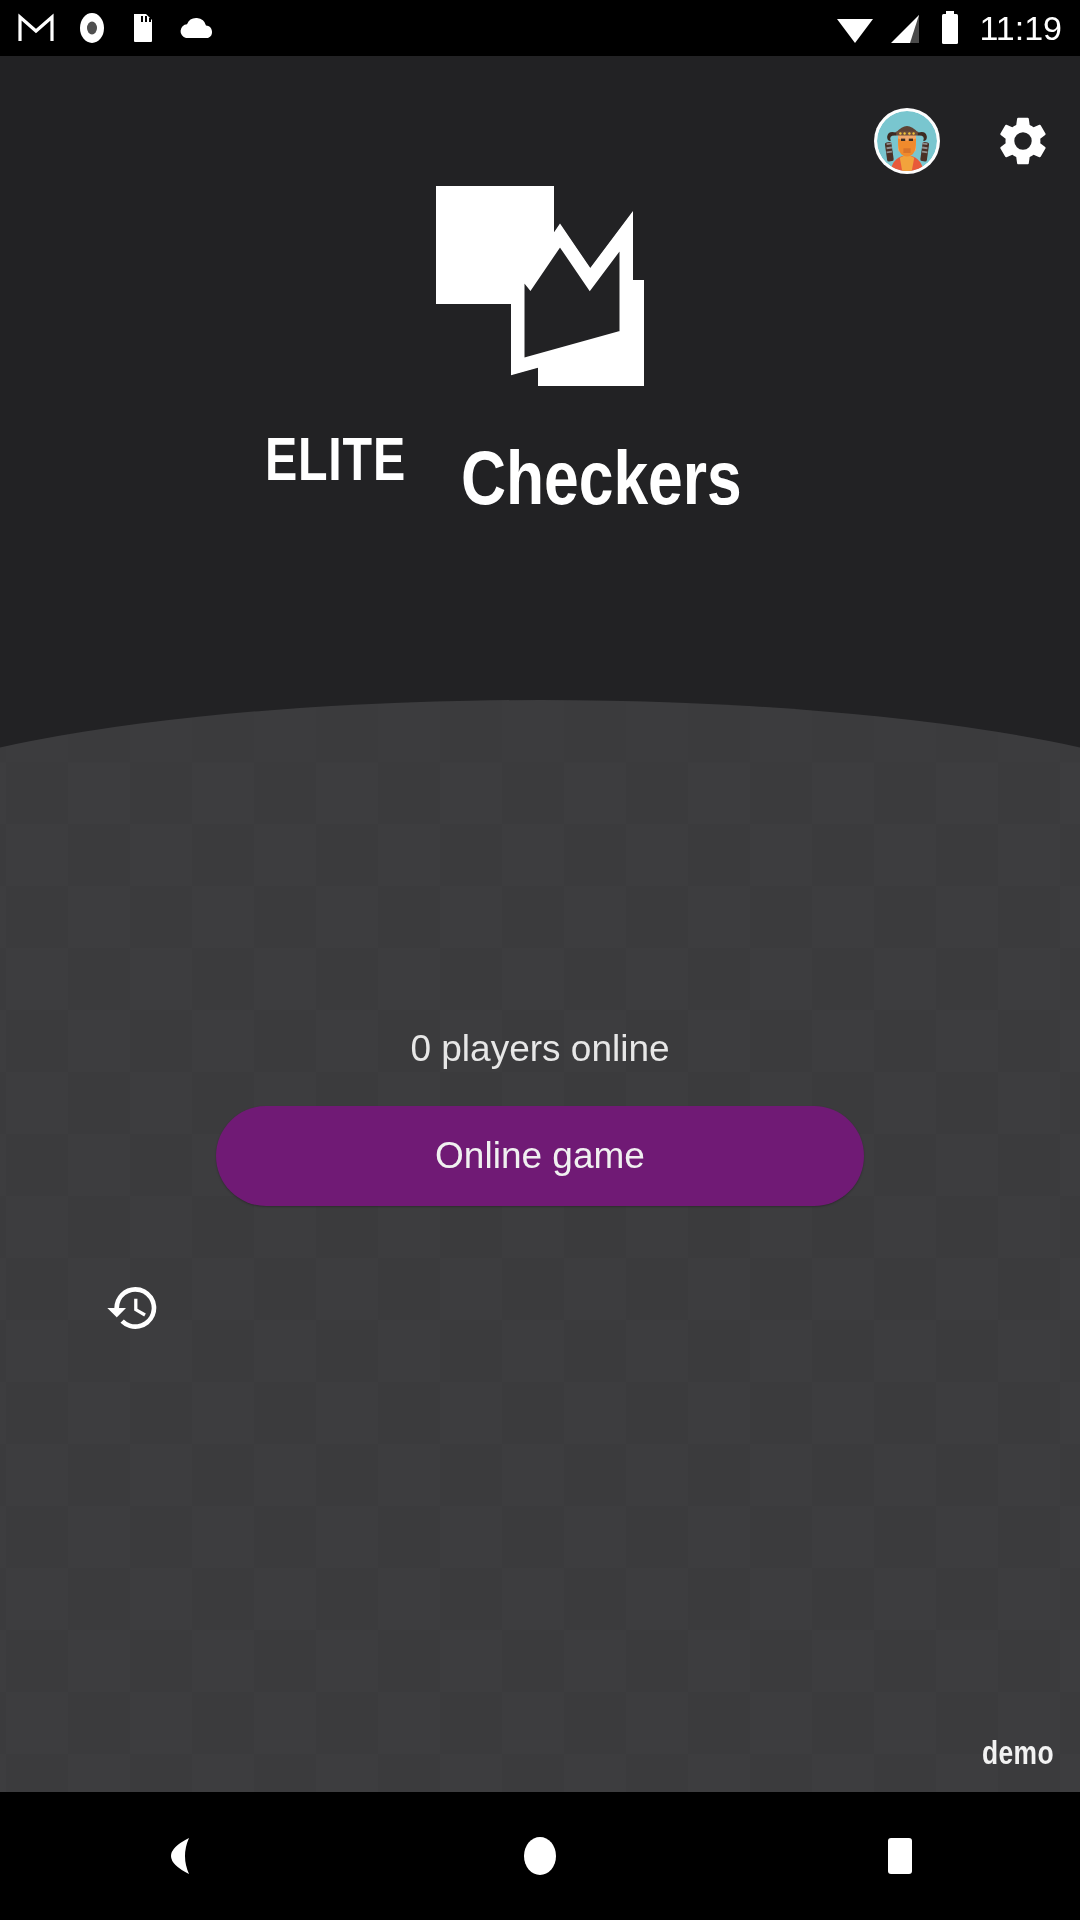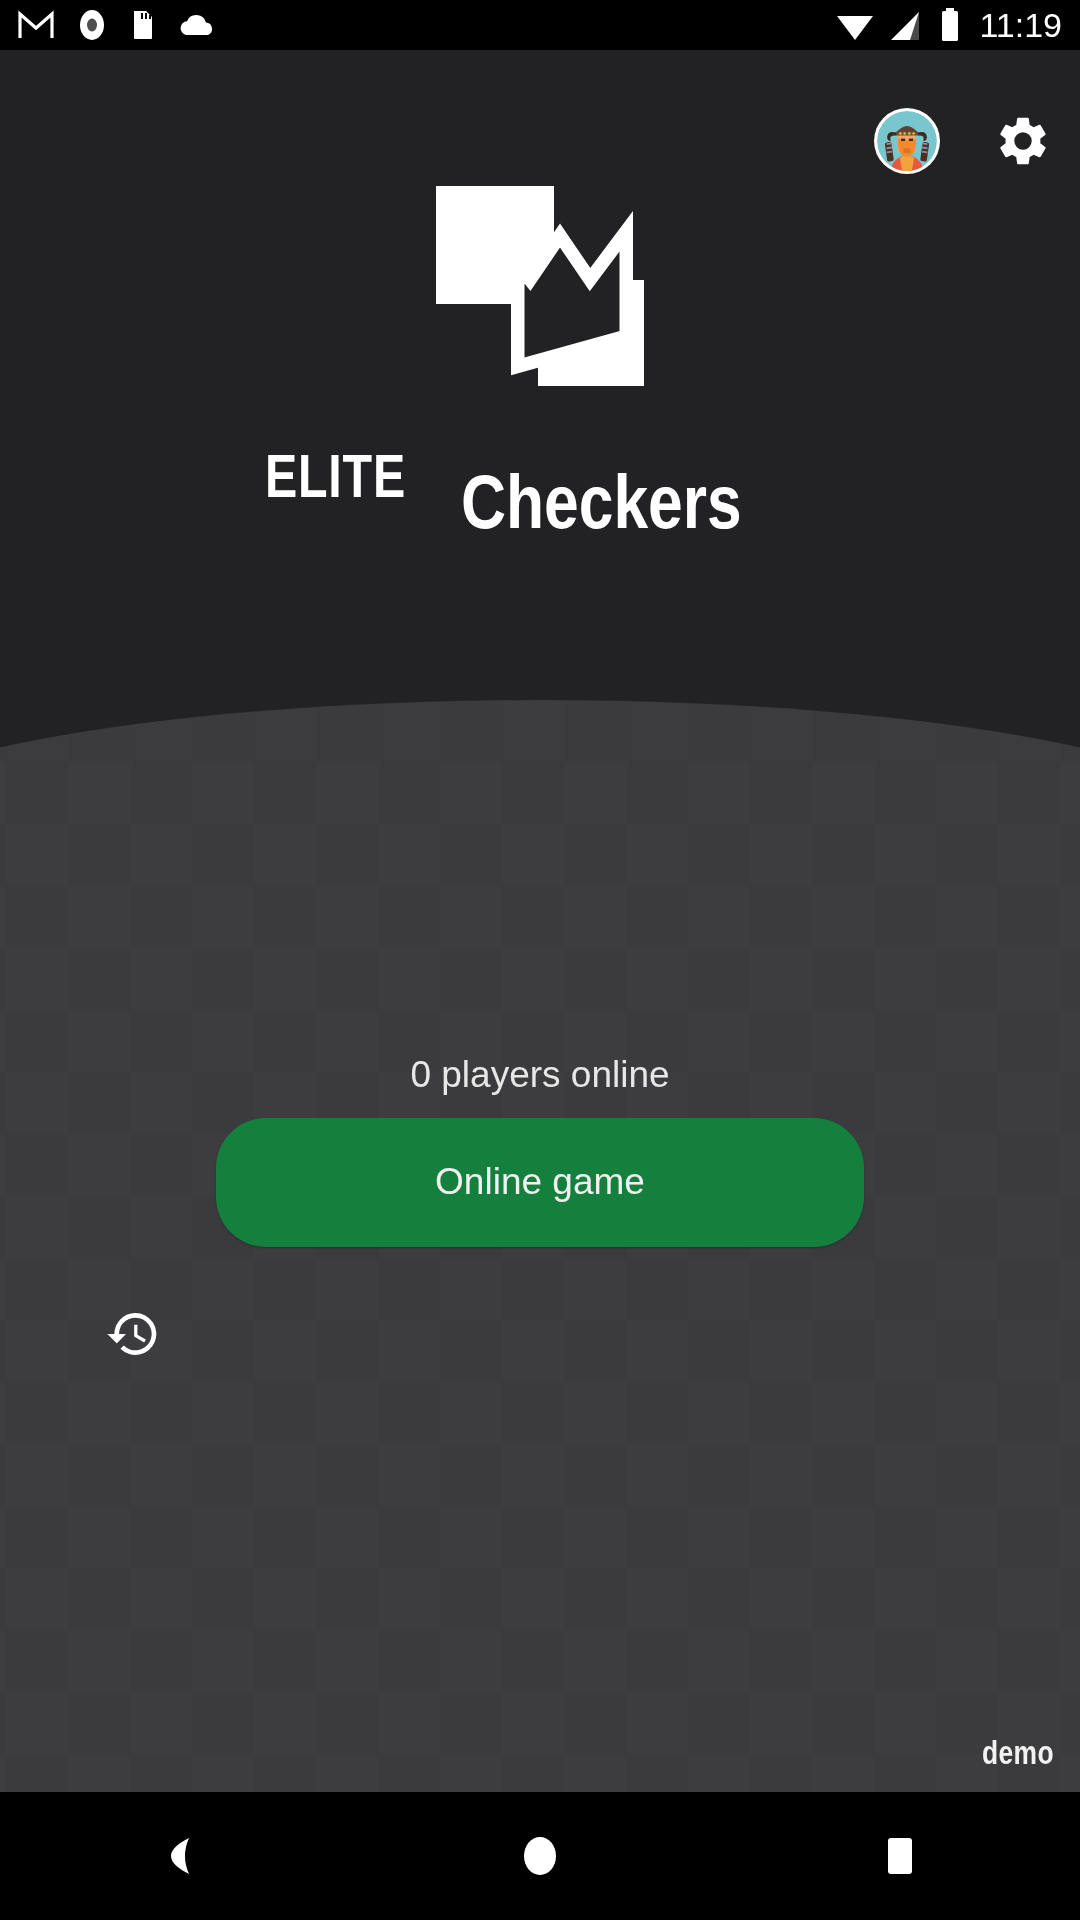--- a/index.html
+++ b/index.html
@@ -13,21 +13,21 @@
   #screen{
     position:relative;
     width:1080px; height:1920px;
     background:#222224;
     overflow:hidden;
   }
 
   
   .statusbar{
     position:absolute; top:0; left:0;
-    width:1080px; height:50px;
+    width:1080px; height:56px;
     background:#000;
     display:flex; align-items:center;
     padding:8px 18px;
     z-index:40;
   }
   .sb-left{ display:flex; align-items:center; gap:22px; }
   .sb-right{ margin-left:auto; display:flex; align-items:center; gap:14px; }
   .sb-ic{ display:block; }
   .sb-clock{
     color:#fff; font-size:34px; font-weight:400;
@@ -62,22 +62,22 @@
   .gear{ width:58px; height:58px; display:block; cursor:pointer; }
 
   
   .brand{
     position:absolute; left:0; top:120px;
     width:1080px;
     display:flex; flex-direction:column; align-items:center;
   }
   .logo-wrap{ width:220px; height:220px; }
   .brand-title{
-    margin-top:42px;
-    display:flex; align-items:center;
+    margin-top:18px;
+    display:flex; align-items:flex-end;
     transform:translateX(-6px);
   }
   .brand-elite{
     color:#fff;
     font-size:62px;
     font-weight:bold;
     letter-spacing:1px;
     transform:scaleX(0.78);
     transform-origin:left center;
     font-family:"Liberation Sans", sans-serif;
@@ -110,43 +110,43 @@
     background-image:
       linear-gradient(45deg, rgba(255,255,255,.013) 25%, transparent 25%, transparent 75%, rgba(255,255,255,.013) 75%),
       linear-gradient(45deg, rgba(255,255,255,.013) 25%, transparent 25%, transparent 75%, rgba(255,255,255,.013) 75%);
     background-size:124px 124px;
     background-position:0 0, 62px 62px;
     opacity:.85;
   }
 
   
   .menu{
-    position:absolute; left:0; top:1056px;
+    position:absolute; left:0; top:1030px;
     width:1080px;
     z-index:15;
     display:flex; flex-direction:column; align-items:center;
   }
   .players-online{
     color:#e7e7e7;
     font-size:37px;
     font-weight:400;
     line-height:1;
     margin-bottom:28px;
     font-family:"Liberation Sans", sans-serif;
   }
   .menu-row{
     position:relative;
     width:1080px;
     height:122px;
     display:flex; align-items:center; justify-content:center;
     margin-bottom:30px;
   }
   .menu-btn{
-    width:648px; height:129px;
-    background:#15803d;
+    width:648px; height:100px;
+    background:#701a75;
     border:none;
     border-radius:50px;
     color:#f0f0f0;
     font-size:37px;
     font-weight:400;
     font-family:"Liberation Sans", sans-serif;
     cursor:pointer;
     display:flex; align-items:center; justify-content:center;
     box-shadow:0 1px 2px rgba(0,0,0,.25);
   }

